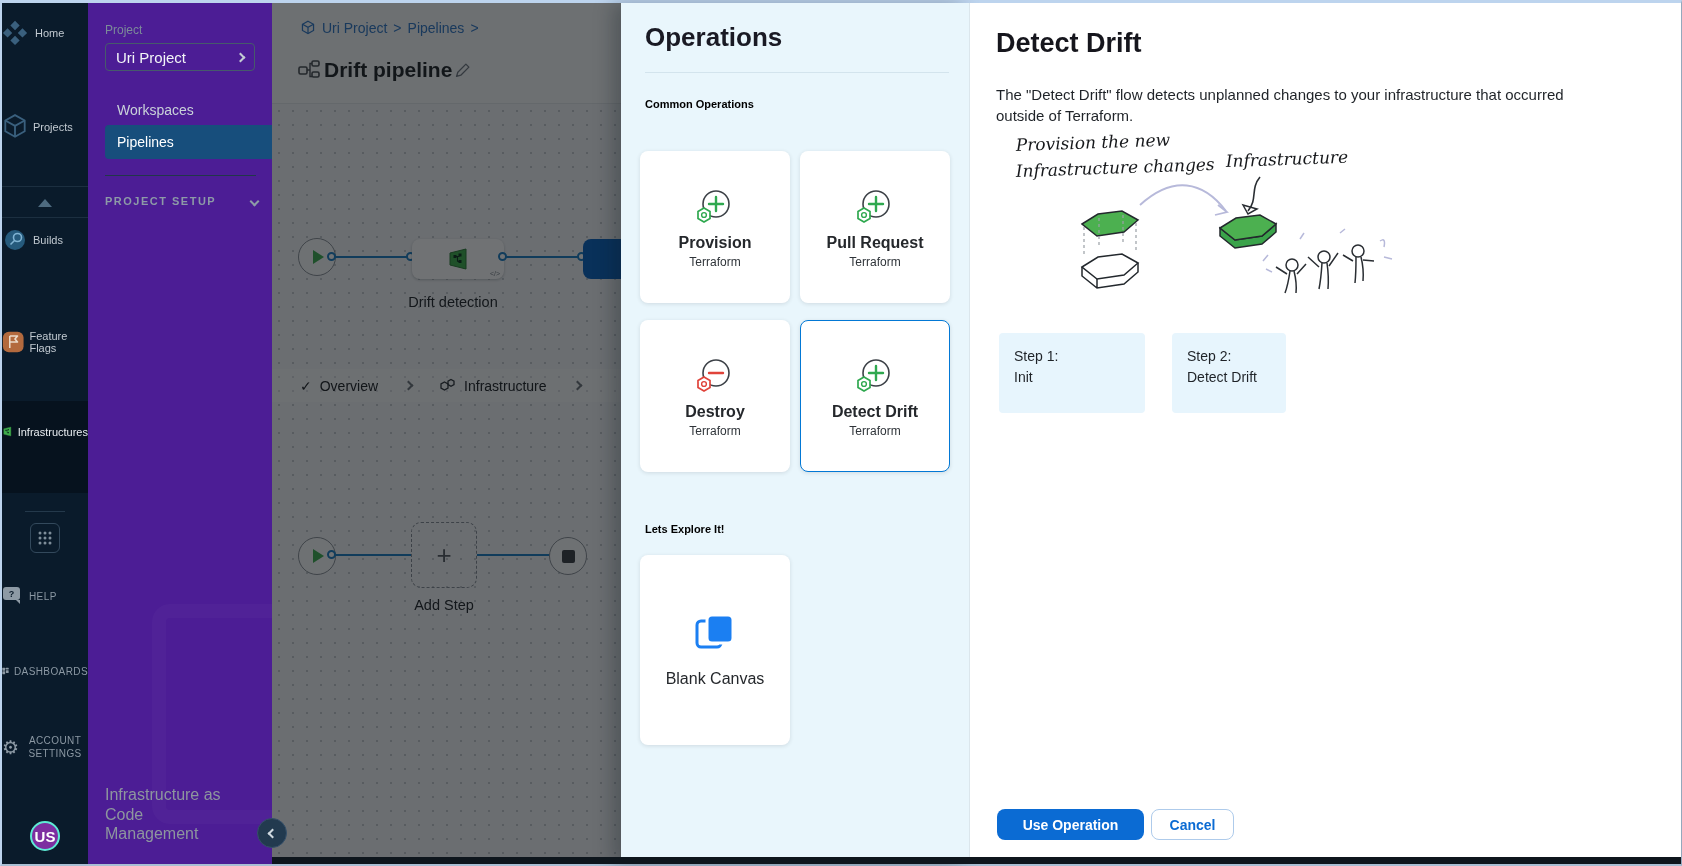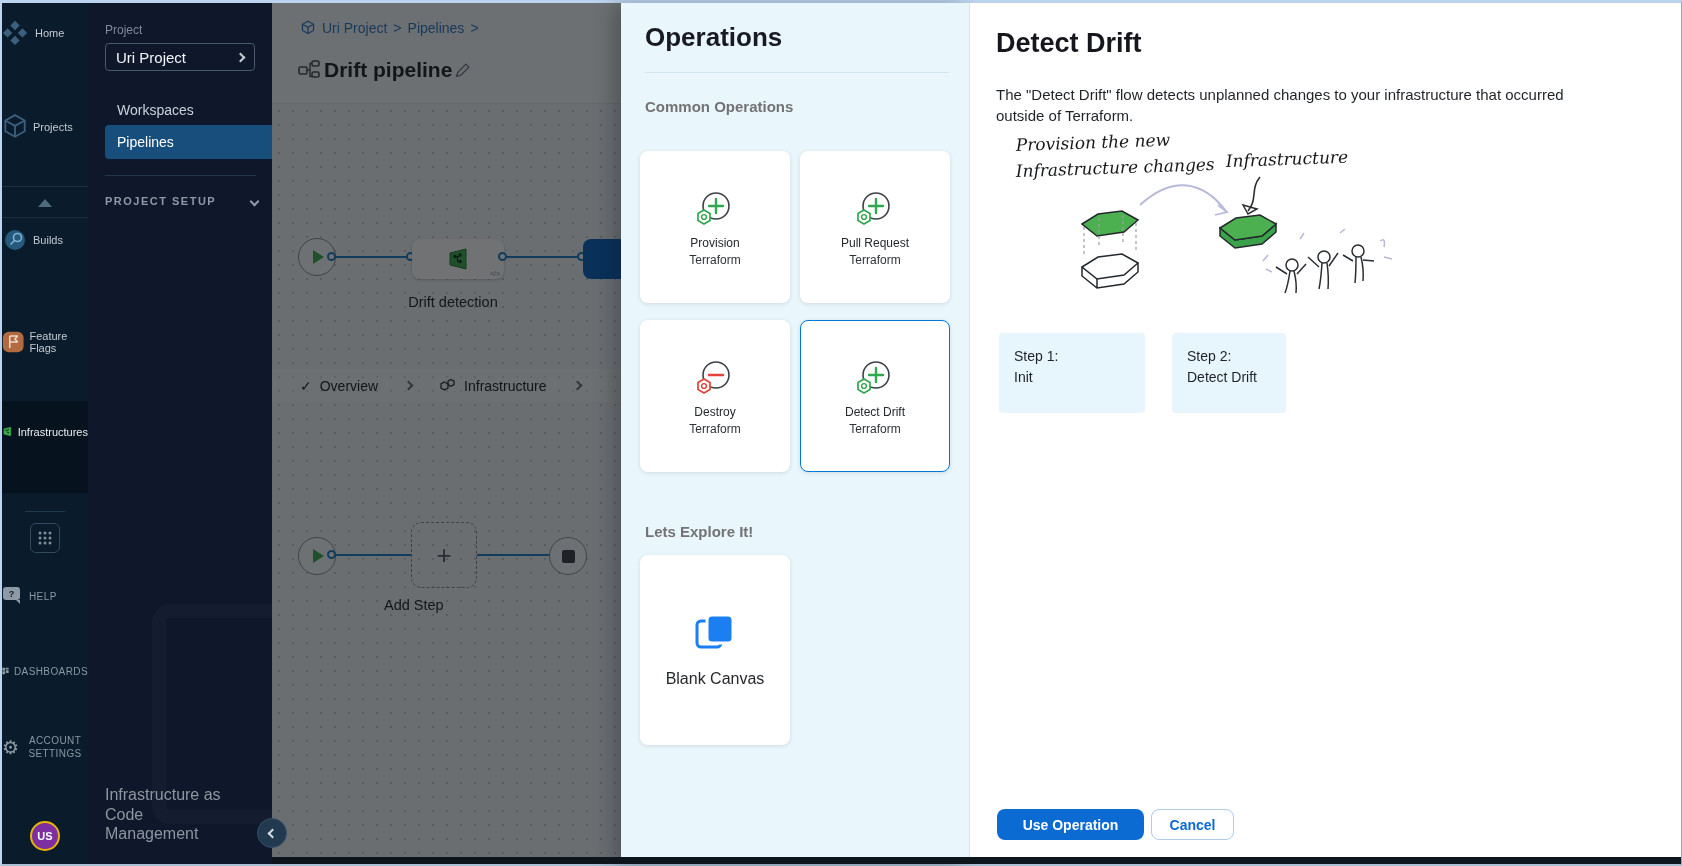--- a/index.html
+++ b/index.html
@@ -10,24 +10,24 @@
   
   .rail { position:relative; width:86px; background:#0a1b2b; flex:none; z-index:5; }
   .rail-item { position:absolute; left:0; width:100%; display:flex; flex-direction:row; align-items:center; gap:5px; cursor:pointer; }
   .rail-label { font-size:11px; color:#c2cad1; }
   .rail-label.sec { font-size:10px; color:#8b98a3; letter-spacing:.4px; text-align:center; line-height:1.3; }
   .rail-active-bg { position:absolute; left:0; top:398px; width:100%; height:92px; background:#06121e; }
   .rail-scroll { position:absolute; left:0; top:183px; width:100%; border-top:1px solid #1c2f40; border-bottom:1px solid #1c2f40; padding:6px 0; text-align:center; }
   .tri-up { width:0; height:0; border-left:7px solid transparent; border-right:7px solid transparent; border-bottom:8px solid #4e6b80; display:inline-block; }
   .rail-div { position:absolute; left:23px; top:508px; width:40px; height:1px; background:#24394b; }
   .grid-btn { position:absolute; left:28px; top:520px; width:30px; height:30px; border:1px solid #33495c; border-radius:6px; display:flex; align-items:center; justify-content:center; cursor:pointer; }
-  .avatar { position:absolute; left:28px; top:818px; width:30px; height:30px; border-radius:50%; background:#7d2ea0; border:2px solid #eab308; color:#fff; font-size:11px; font-weight:bold; display:flex; align-items:center; justify-content:center; cursor:pointer; }
+  .avatar { position:absolute; left:28px; top:818px; width:30px; height:30px; border-radius:50%; background:#7d2ea0; border:2px solid #5eead4; color:#fff; font-size:15px; font-weight:bold; display:flex; align-items:center; justify-content:center; cursor:pointer; }
 
   
-  .sidebar { position:relative; width:184px; background:#0f172a; flex:none; color:#c9d2d9; z-index:5; overflow:hidden; }
+  .sidebar { position:relative; width:184px; background:#4c1d95; flex:none; color:#c9d2d9; z-index:5; overflow:hidden; }
   .proj-label { position:absolute; top:20px; left:17px; font-size:12px; color:#7c8b99; }
   .proj-select { position:absolute; top:40px; left:17px; width:150px; height:28px; border:1px solid #465a6b; border-radius:4px;
                  display:flex; align-items:center; justify-content:space-between; padding:0 10px; color:#f2f5f7; font-size:15px; cursor:pointer; }
   .side-item { position:absolute; left:17px; right:0; height:34px; display:flex; align-items:center; padding-left:12px; font-size:14px; cursor:pointer; }
   .side-item.active { background:#174e7c; border-radius:4px 0 0 4px; color:#ffffff; }
   .side-div { position:absolute; top:172px; left:17px; right:16px; height:1px; background:#22374a; }
   .side-section { position:absolute; top:192px; left:17px; right:14px; display:flex; align-items:center; justify-content:space-between;
                   font-size:11px; letter-spacing:1.5px; color:#8d9aa7; font-weight:bold; cursor:pointer; }
   .side-footer { position:absolute; bottom:20px; left:17px; width:118px; font-size:16px; line-height:1.22; color:#8d969e; font-weight:500; }
   .side-deco { position:absolute; right:-60px; bottom:40px; width:180px; height:220px; border:14px solid rgba(255,255,255,0.025); border-radius:18px; }
@@ -56,37 +56,37 @@
                 box-shadow:0 1px 3px rgba(20,30,40,.25); display:flex; align-items:center; justify-content:center; cursor:pointer; }
   .stage-code { position:absolute; right:4px; bottom:2px; font-size:7px; color:#7a8187; }
   .stage-label { position:absolute; top:291px; left:101px; width:160px; text-align:center; font-size:14.5px; color:#22272b; }
   .blue-node { position:absolute; left:311px; top:236px; width:40px; height:40px; background:#0a64c2; border-radius:8px 0 0 8px; cursor:pointer; }
   .tabbar { position:absolute; top:366px; left:0; right:0; height:33px; background:rgba(255,255,255,.33);
             display:flex; align-items:center; padding-left:28px; gap:13px; font-size:14px; color:#202428; }
   .tabbar .sep { color:#6f767c; margin:0 14px; }
   .tab { display:flex; align-items:center; gap:8px; cursor:pointer; }
   .dashed-box { position:absolute; left:139px; top:519px; width:66px; height:66px; border:1.6px dashed #868e96; border-radius:10px;
                 display:flex; align-items:center; justify-content:center; font-size:26px; color:#565c62; cursor:pointer; }
-  .addstep-label { position:absolute; top:594px; left:112px; width:120px; text-align:left; font-size:14.5px; color:#22272b; }
+  .addstep-label { position:absolute; top:594px; left:112px; width:120px; text-align:center; font-size:14.5px; color:#22272b; }
   .canvas-overlay { position:absolute; inset:0; background:rgba(8,12,16,.58); z-index:3; }
 
   .collapse-btn { position:absolute; left:255px; top:815px; width:30px; height:30px; border-radius:50%; background:#223a4f;
                   border:1px solid #35506a; color:#cfd9e0; display:flex; align-items:center; justify-content:center; z-index:40; cursor:pointer; }
   .bottom-bar { position:absolute; left:270px; right:0; bottom:0; height:7px; background:#0e161d; z-index:45; }
 
   
   .ops { position:relative; width:348px; flex:none; background:#e9f6fc; z-index:10; box-shadow:-8px 0 18px rgba(10,20,30,.28); }
   .ops-title { position:absolute; top:19px; left:24px; font-size:26px; font-weight:bold; color:#1a1a24; }
   .ops-div { position:absolute; top:69px; left:24px; right:20px; height:1px; background:#d3e4ed; }
-  .ops-heading { position:absolute; left:24px; font-size:15px; font-weight:bold; color:#737373; }
+  .ops-heading { position:absolute; left:24px; font-size:11px; font-weight:bold; color:#000000; }
   .cards { position:absolute; top:148px; left:19px; display:grid; grid-template-columns:150px 150px; grid-auto-rows:152px; column-gap:10px; row-gap:17px; }
   .op-card { background:#fff; border:1.5px solid transparent; border-radius:8px; box-shadow:0 1px 4px rgba(16,24,32,.12);
              display:flex; flex-direction:column; align-items:center; justify-content:center; text-align:center; cursor:pointer; }
   .op-card.selected { border-color:#0278d5; }
-  .op-label { font-size:12px; color:#25282c; margin-top:4px; }
+  .op-label { font-size:16px; color:#25282c; margin-top:4px;font-weight:bold; }
   .op-sub { font-size:12px; color:#2f3439; margin-top:3px; }
   .explore-card { position:absolute; top:552px; left:19px; width:150px; height:190px; background:#fff; border-radius:8px;
                   box-shadow:0 1px 4px rgba(16,24,32,.12); display:flex; flex-direction:column; align-items:center; justify-content:center; gap:18px; cursor:pointer; }
   .explore-label { font-size:16px; color:#25282c; }
 
   
   .detail { position:relative; flex:1; background:#fff; border-left:1px solid #dbe6ec; z-index:10; }
   .detail-title { position:absolute; top:25px; left:26px; font-size:27px; font-weight:bold; color:#16161d; }
   .detail-desc { position:absolute; top:81px; left:26px; width:575px; font-size:15px; line-height:1.42; color:#1f2328; }
   .illu { position:absolute; top:126px; left:28px; }

